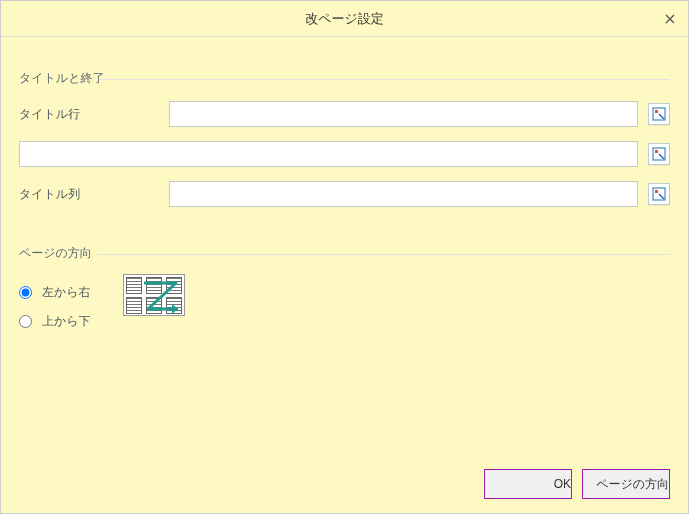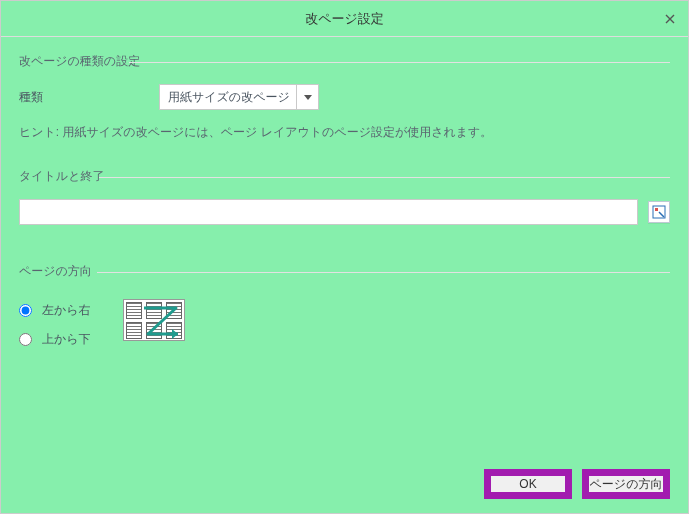--- a/index.html
+++ b/index.html
@@ -5,21 +5,21 @@
 * { box-sizing: border-box; }
 body {
   margin: 0; padding: 0;
   font-family: "Meiryo UI", Meiryo, "Yu Gothic UI", sans-serif;
   font-size: 12px;
   color: #4a5560;
   background: #f7f7f7;
 }
 .window {
   width: 689px; height: 514px;
-  background: #86efac;
+  background: #fef9c3;
   border: 1px solid #ccc;
   position: relative;
   display: flex; flex-direction: column;
 }
 .titlebar {
   height: 36px;
   border-bottom: 1px solid #ddd;
   display: flex; align-items: center; justify-content: center;
   position: relative;
   font-size: 13px;
@@ -112,74 +112,81 @@
 .orient-cell {
   position: absolute; border: 1px solid #666;
   background: repeating-linear-gradient(#777,#777 1px,transparent 1px,transparent 3px);
 }
 .footer {
   display: flex; justify-content: flex-end; gap: 10px;
   padding: 10px 18px 14px;
 }
 .btn {
   min-width: 88px; height: 30px;
-  border: 7px solid #a21caf; background: #f0f0f0;
-  display: flex; align-items: center; justify-content: center;
+  border: 1px solid #a21caf; background: #f0f0f0;
+  display: flex; align-items: center; justify-content: flex-end;
   cursor: pointer; font-size: 12px; color: #333;
 }
 .direction-box{
-  display:flex; align-items:center; gap: 32px; margin-top:10px;
+  display:flex; align-items:flex-start; gap: 32px; margin-top:10px;
 }
 </style>
 </head>
 <body>
 
 <div class="window">
   <div class="titlebar">
     <span>改ページ設定</span>
     <div class="close-btn">
       <svg width="10" height="10" viewBox="0 0 10 10">
           <path d="M1 1 L9 9 M9 1 L1 9" stroke="#555" stroke-width="1.4" fill="none"></path>
         </svg>
     </div>
   </div>
 
   <div class="body">
 
-    <div class="group">
-      <div class="group-title s1">改ページの種類の設定</div>
-      <div class="row">
-        <div class="label">種類</div>
-        <div class="select">
-          <span>用紙サイズの改ページ</span>
-          <div class="arrow">
-            <svg width="8" height="5" viewBox="0 0 8 5">
-                <path d="M0 0 L4 5 L8 0 Z" fill="#555"></path>
-              </svg>
-          </div>
-        </div>
-      </div>
-      <div class="hint">ヒント: 用紙サイズの改ページには、ページ レイアウトのページ設定が使用されます。</div>
-    </div>
-
-    <div class="group" style="margin-top:27px">
+
+    <div class="group" style="margin-top:17px">
       <div class="group-title s2">タイトルと終了</div>
 
+      <div class="field-row">
+        <div class="label">タイトル行</div>
+        <input class="txt" value="" style="">
+        <div class="pick-btn">
+          <svg width="14" height="14" viewBox="0 0 14 14">
+              <rect x="1" y="1" width="12" height="12" fill="#fff" stroke="#2a6eb5"></rect>
+              <rect x="3" y="3" width="3" height="3" fill="#d9534f"></rect>
+              <path d="M7 7 L12 12" stroke="#2a6eb5" stroke-width="1.5"></path>
+            </svg>
+        </div>
+      </div>
 
       <div class="field-row">
         <input class="txt" value="" style="">
         <div class="pick-btn">
           <svg width="14" height="14" viewBox="0 0 14 14">
               <rect x="1" y="1" width="12" height="12" fill="#fff" stroke="#2a6eb5"></rect>
               <rect x="3" y="3" width="3" height="3" fill="#d9534f"></rect>
               <path d="M7 7 L12 12" stroke="#2a6eb5" stroke-width="1.5"></path>
             </svg>
         </div>
       </div>
 
+      <div class="field-row">
+        <div class="label">タイトル列</div>
+        <input class="txt" value="" style="">
+        <div class="pick-btn">
+          <svg width="14" height="14" viewBox="0 0 14 14">
+              <rect x="1" y="1" width="12" height="12" fill="#fff" stroke="#2a6eb5"></rect>
+              <rect x="3" y="3" width="3" height="3" fill="#d9534f"></rect>
+              <path d="M7 7 L12 12" stroke="#2a6eb5" stroke-width="1.5"></path>
+            </svg>
+        </div>
+      </div>
 
     </div>
 
     <div class="group" style="margin-top:38px">
       <div class="group-title s3">ページの方向</div>
 
       <div class="direction-box">
         <div class="radios">
           <label class="radio-row">
             <input type="radio" name="dir" checked="" style="">

